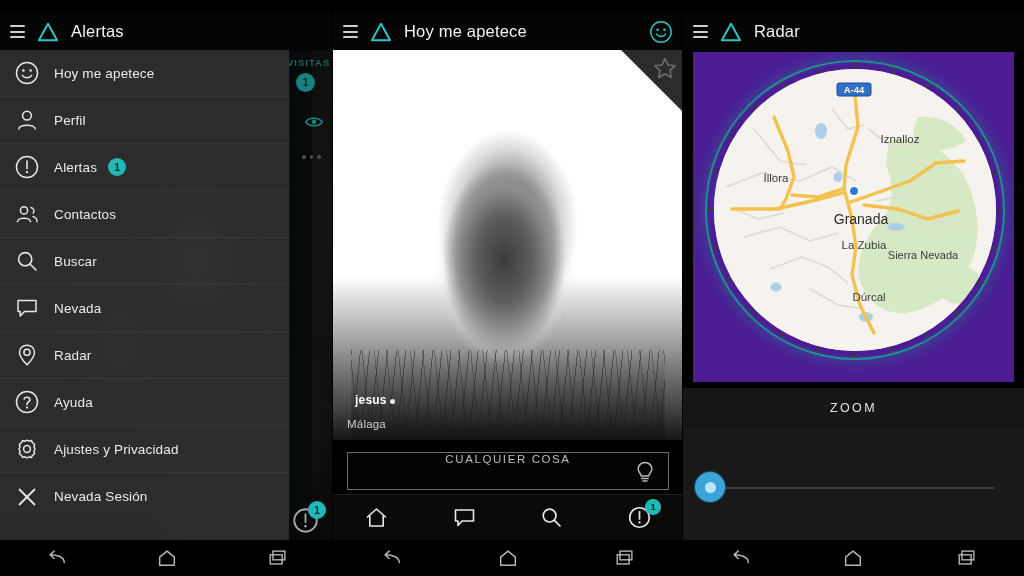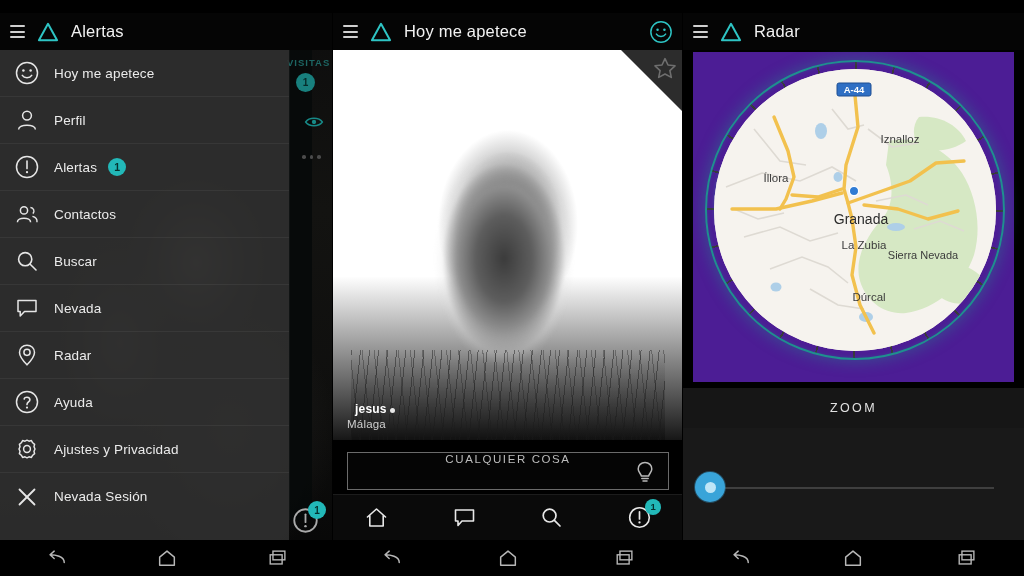--- a/index.html
+++ b/index.html
@@ -132,21 +132,21 @@
     background: #2c2c2c;
     clip-path: polygon(100% 0, 100% 100%, 0 0);
   }
   .corner-fold .star-ic { position: absolute; top: 5px; right: 5px; width: 26px; height: 26px; }
   .profile-meta { position: absolute; left: 14px; bottom: 10px; z-index: 5; }
   .profile-name {
     color: #ffffff; font-size: 12px; font-weight: 700; letter-spacing: .2px;
     display: flex; align-items: baseline; gap: 3px; padding-left: 8px;
   }
   .profile-name .onl { width: 5px; height: 5px; border-radius: 50%; background: #e8e8e8; display: inline-block; }
-  .profile-city { color: #cfcfcf; font-size: 11.5px; margin-top: 2px; letter-spacing: .2px; }
+  .profile-city { color: #cfcfcf; font-size: 11.5px; margin-top: 11px; letter-spacing: .2px; }
   .mood-bar {
     position: absolute; left: 14px; right: 14px; top: 452px; height: 38px;
     border: 1px solid #6b6b6b; background: #050505;
     display: flex; justify-content: center; cursor: pointer;
   }
   .mood-bar .mood-text {
     color: #bcbcbc; font-size: 11.5px; letter-spacing: 1.6px;
   }
   .mood-bar .bulb-ic { position: absolute; right: 12px; top: 7px; width: 22px; height: 24px; }
   .bottom-nav {

